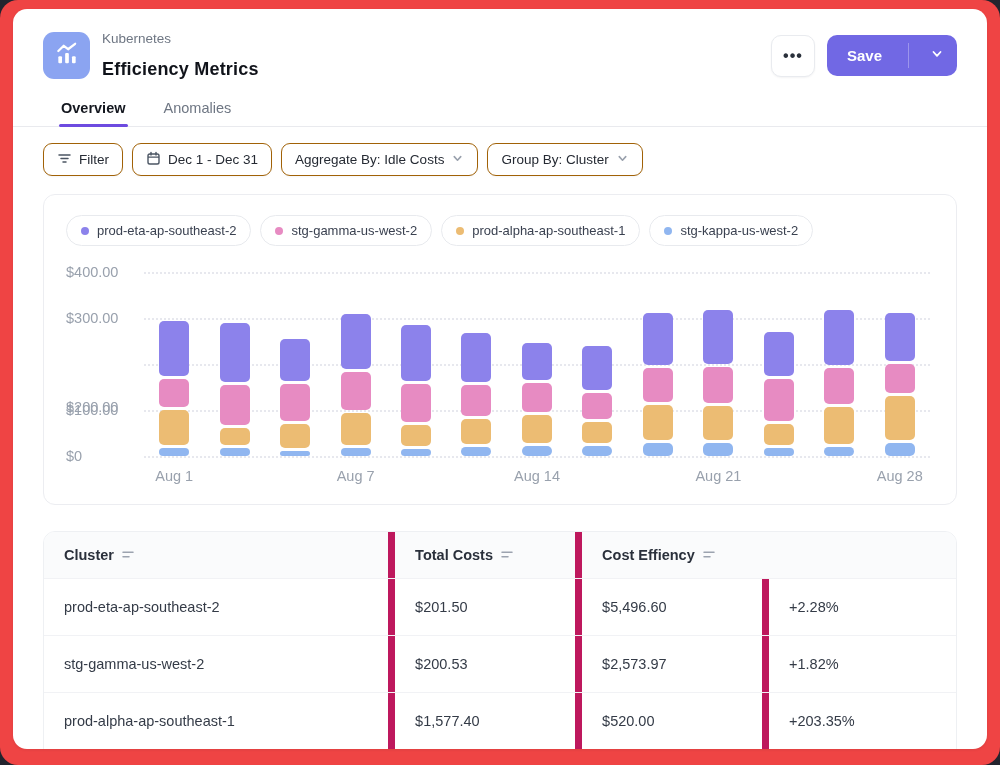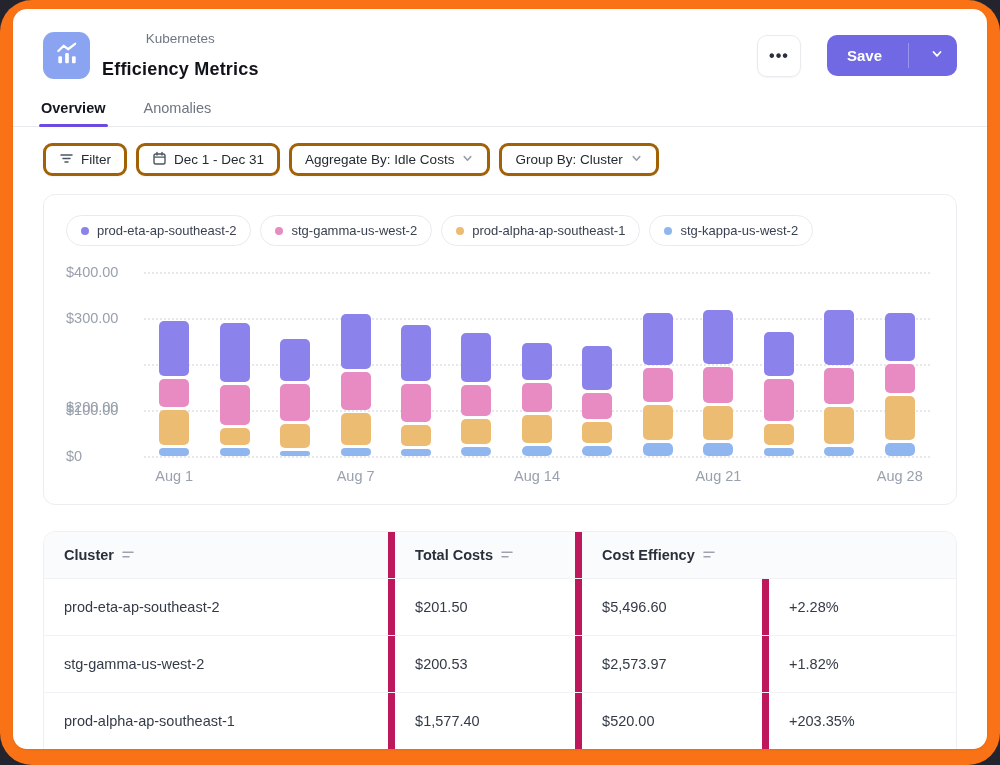--- a/index.html
+++ b/index.html
@@ -1,50 +1,50 @@
 <!DOCTYPE html>
 <html><head>
 <meta charset="utf-8">
 <style>
   * { margin:0; padding:0; box-sizing:border-box; }
   html,body { width:1000px; height:765px; overflow:hidden; background:#23242e;
               font-family:"Liberation Sans", sans-serif; }
-  .page { position:absolute; inset:0; background:#f97316; border-radius:32px; overflow:hidden;text-align:center; }
+  .page { position:absolute; inset:0; background:#ef4444; border-radius:18px; overflow:hidden; }
   .app-card { position:absolute; left:13px; top:9px; width:974px; height:740px;
               background:#ffffff; border-radius:14px; overflow:hidden;
               box-shadow:0 1px 3px rgba(20,20,40,.08); padding:0 30px; }
 
   
   .hdr { display:flex; align-items:center; margin-top:22px; }
   .app-tile { width:47px; height:47px; border-radius:11px; background:#8ba4f1;
               display:flex; align-items:center; justify-content:center; flex:0 0 auto; }
   .hdr-text { margin-left:12px; }
   .subtitle { font-size:13.5px; color:#6e7683; }
   .title { font-size:18px; font-weight:700; color:#10131a; margin-top:13px; letter-spacing:.2px; }
   .spacer { flex:1; }
   .more-btn { width:44px; height:42px; border-radius:10px; border:1px solid #e9ebef; background:#fff;
               box-shadow:0 1px 2px rgba(20,20,40,.05); display:flex; align-items:center; justify-content:center;
               font-size:16px; font-weight:700; color:#2a303b; letter-spacing:1px; cursor:pointer; }
-  .save-split { margin-left:26px; height:41px; border-radius:10px; background:#7168e4; display:flex;
+  .save-split { margin-left:12px; height:41px; border-radius:10px; background:#7168e4; display:flex;
                 align-items:stretch; overflow:hidden; cursor:pointer;gap:8px; }
   .save-main { color:#fff; font-size:15px; font-weight:600; display:flex; align-items:center; padding:0 18px 0 20px; }
   .save-div { width:1px; background:rgba(255,255,255,.3); margin:8px 0; }
   .save-caret { display:flex; align-items:center; padding:0 13px; }
 
   
-  .tabs-wrap { margin:14px -30px 0; padding:0 26px; border-bottom:1px solid #e9eaee; display:flex; gap:34px; }
+  .tabs-wrap { margin:14px -30px 0; padding:0 46px; border-bottom:1px solid #e9eaee; display:flex; gap:34px; }
   .tab { padding:6px 2px 10px; font-size:14.5px; color:#6e7683; cursor:pointer; position:relative; }
   .tab.active { color:#14171f; font-weight:600; }
   .tab.active:after { content:""; position:absolute; left:0; right:0; bottom:-1px; height:3px;
                       background:#6d4be0; border-radius:2px; }
 
   
   .filters { display:flex; gap:9px; margin-top:16px; }
   .chip { height:33px; display:flex; align-items:center; gap:7px; padding:0 13px; background:#fff;
-          border:3px solid #a16207; border-radius:9px; box-shadow:0 1px 2px rgba(20,20,40,.04);
+          border:1px solid #a16207; border-radius:9px; box-shadow:0 1px 2px rgba(20,20,40,.04);
           font-size:13.5px; color:#252a33; cursor:pointer; white-space:nowrap; }
   .chip svg { flex:0 0 auto; }
 
   
   .chart-card { margin-top:18px; border:1px solid #ecedf1; border-radius:12px; padding:20px 22px 14px; }
   .legend { display:flex; gap:9px; }
   .pill { height:31px; display:flex; align-items:center; gap:8px; padding:0 14px; border:1px solid #e8eaee;
           border-radius:16px; font-size:13px; color:#3a4150; cursor:pointer; background:#fff; }
   .dot { width:8px; height:8px; border-radius:50%; }
   .chart { position:relative; margin-top:26px; height:218px; }

